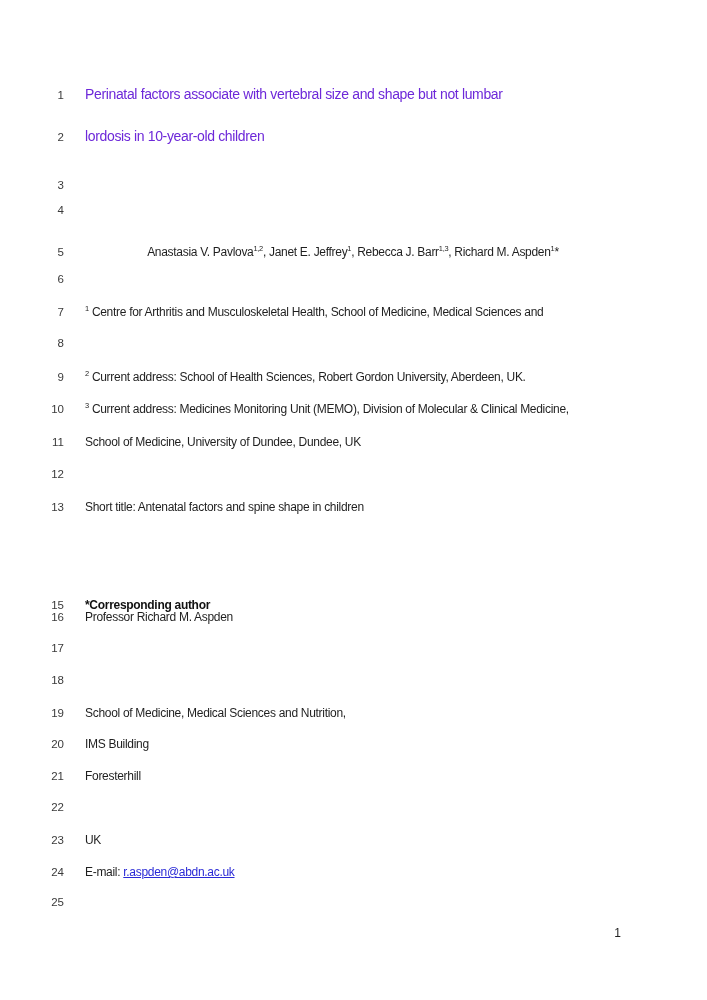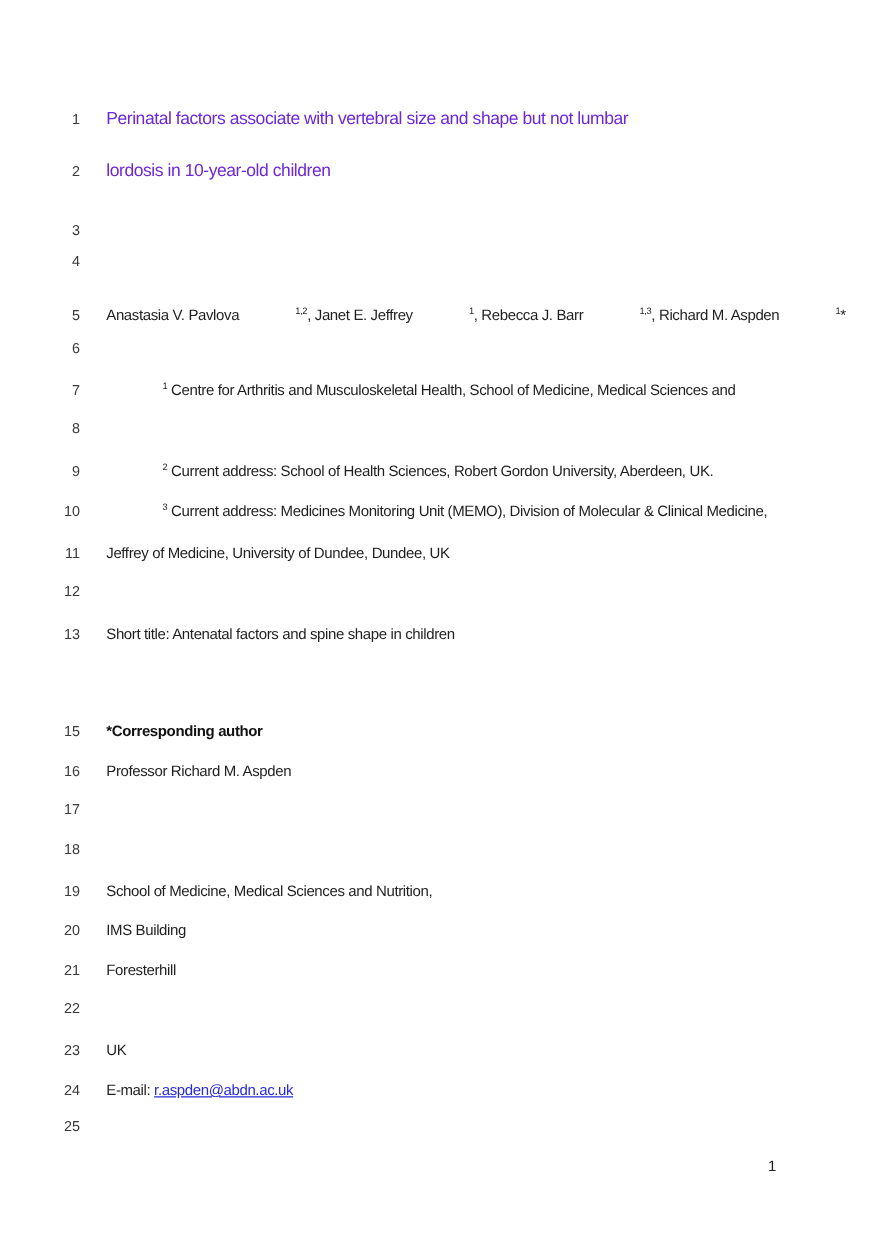--- a/index.html
+++ b/index.html
@@ -30,22 +30,22 @@
     letter-spacing:-0.3px;
     color:#1f1f1f;
   }
   .title-line{
     font-weight:normal;
     font-size:14px;
     letter-spacing:-0.35px;
     color:#6d28d9;
   }
   .centered{text-align:center;}
-  .bold{font-weight:bold;color:#111111;}
-  sup{font-size:0.62em;line-height:0;margin-left:45px;}
+  .bold{font-weight:bold;color:#111111;margin-top:20px;}
+  sup{font-size:0.62em;line-height:0;}
   .email-link{
     color:#2a2ad6;
     text-decoration:underline;
     cursor:pointer;
   }
   .page-number{
     position:absolute;
     top:926px;right:86px;
     font-size:12px;
     color:#1f1f1f;
@@ -100,21 +100,21 @@
     <span class="lt"><sup>2</sup><span> Current address: School of Health Sciences, Robert Gordon University, Aberdeen, UK.</span></span>
   </div>
 
   <div class="row" style="top:402px">
     <span class="ln">10</span>
     <span class="lt"><sup>3</sup><span> Current address: Medicines Monitoring Unit (MEMO), Division of Molecular &amp; Clinical Medicine,</span></span>
   </div>
 
   <div class="row" style="top:435px">
     <span class="ln">11</span>
-    <span class="lt">Jeffrey of Medicine, University of Dundee, Dundee, UK</span>
+    <span class="lt">School of Medicine, University of Dundee, Dundee, UK</span>
   </div>
 
   <div class="row" style="top:468px">
     <span class="ln">12</span>
     <span class="lt"></span>
   </div>
 
   <div class="row" style="top:500px">
     <span class="ln">13</span>
     <span class="lt">Short title: Antenatal factors and spine shape in children</span>

